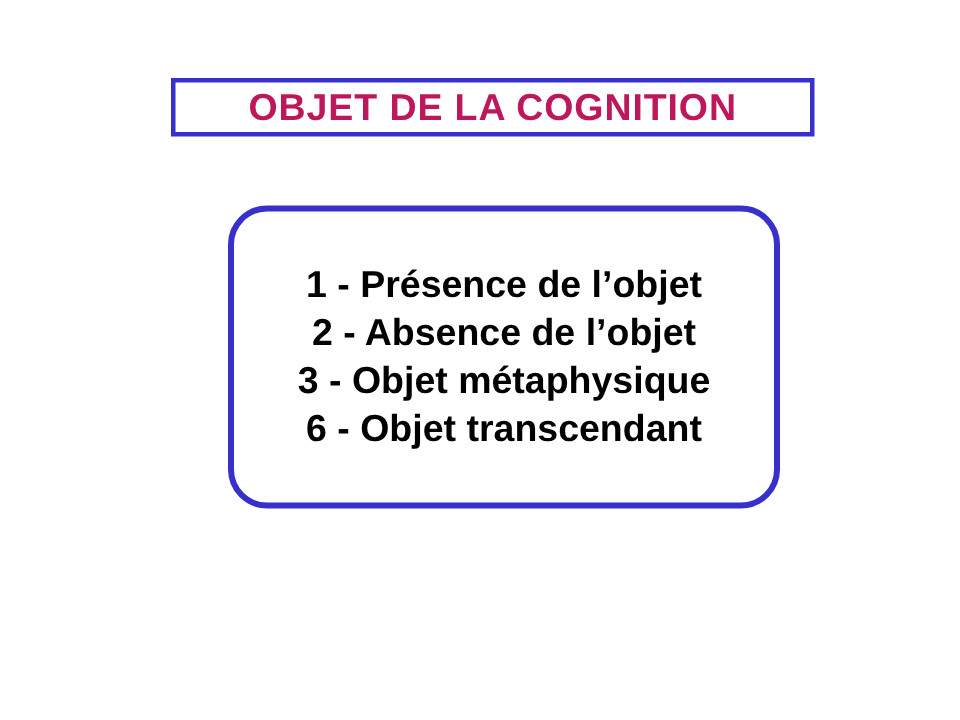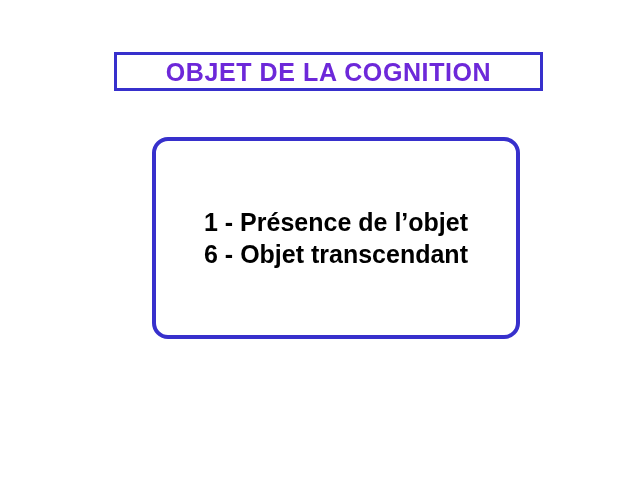--- a/index.html
+++ b/index.html
@@ -32,39 +32,39 @@
     width: 429px;
     height: 39px;
     box-sizing: border-box;
     border: 3px solid #3730CC;
     background: #ffffff;
     display: flex;
     align-items: center;
     justify-content: center;
   }
   #title-text {
-    color: #6d28d9;
+    color: #be185d;
     font-family: "Liberation Sans", sans-serif;
     font-weight: bold;
     font-size: 25px;
     line-height: 28px;
     letter-spacing: 0.6px;
     white-space: nowrap;
   }
 
   
   #content-box {
     position: absolute;
     left: 152px;
     top: 137px;
     width: 368px;
     height: 202px;
     box-sizing: border-box;
     border: 4px solid #3730CC;
-    border-radius: 16px;
+    border-radius: 26px;
     background: #ffffff;
     display: flex;
     flex-direction: column;
     align-items: center;
     justify-content: center;
   }
   .content-line {
     color: #000000;
     font-family: "Liberation Sans", sans-serif;
     font-weight: bold;
@@ -78,16 +78,18 @@
 <body>
 
 <div id="slide">
 
   <div id="title-box">
     <div id="title-text">OBJET DE LA COGNITION</div>
   </div>
 
   <div id="content-box">
     <div class="content-line">1 - Présence de l’objet</div>
+    <div class="content-line">2 - Absence de l’objet</div>
+    <div class="content-line">3 - Objet métaphysique</div>
     <div class="content-line">6 - Objet transcendant</div>
   </div>
 
 </div>
 
 </body></html>

